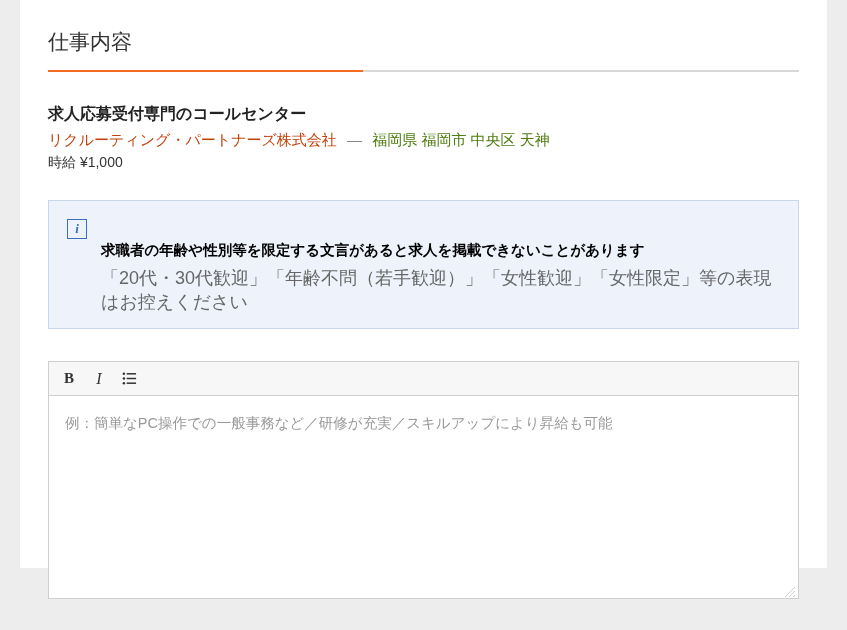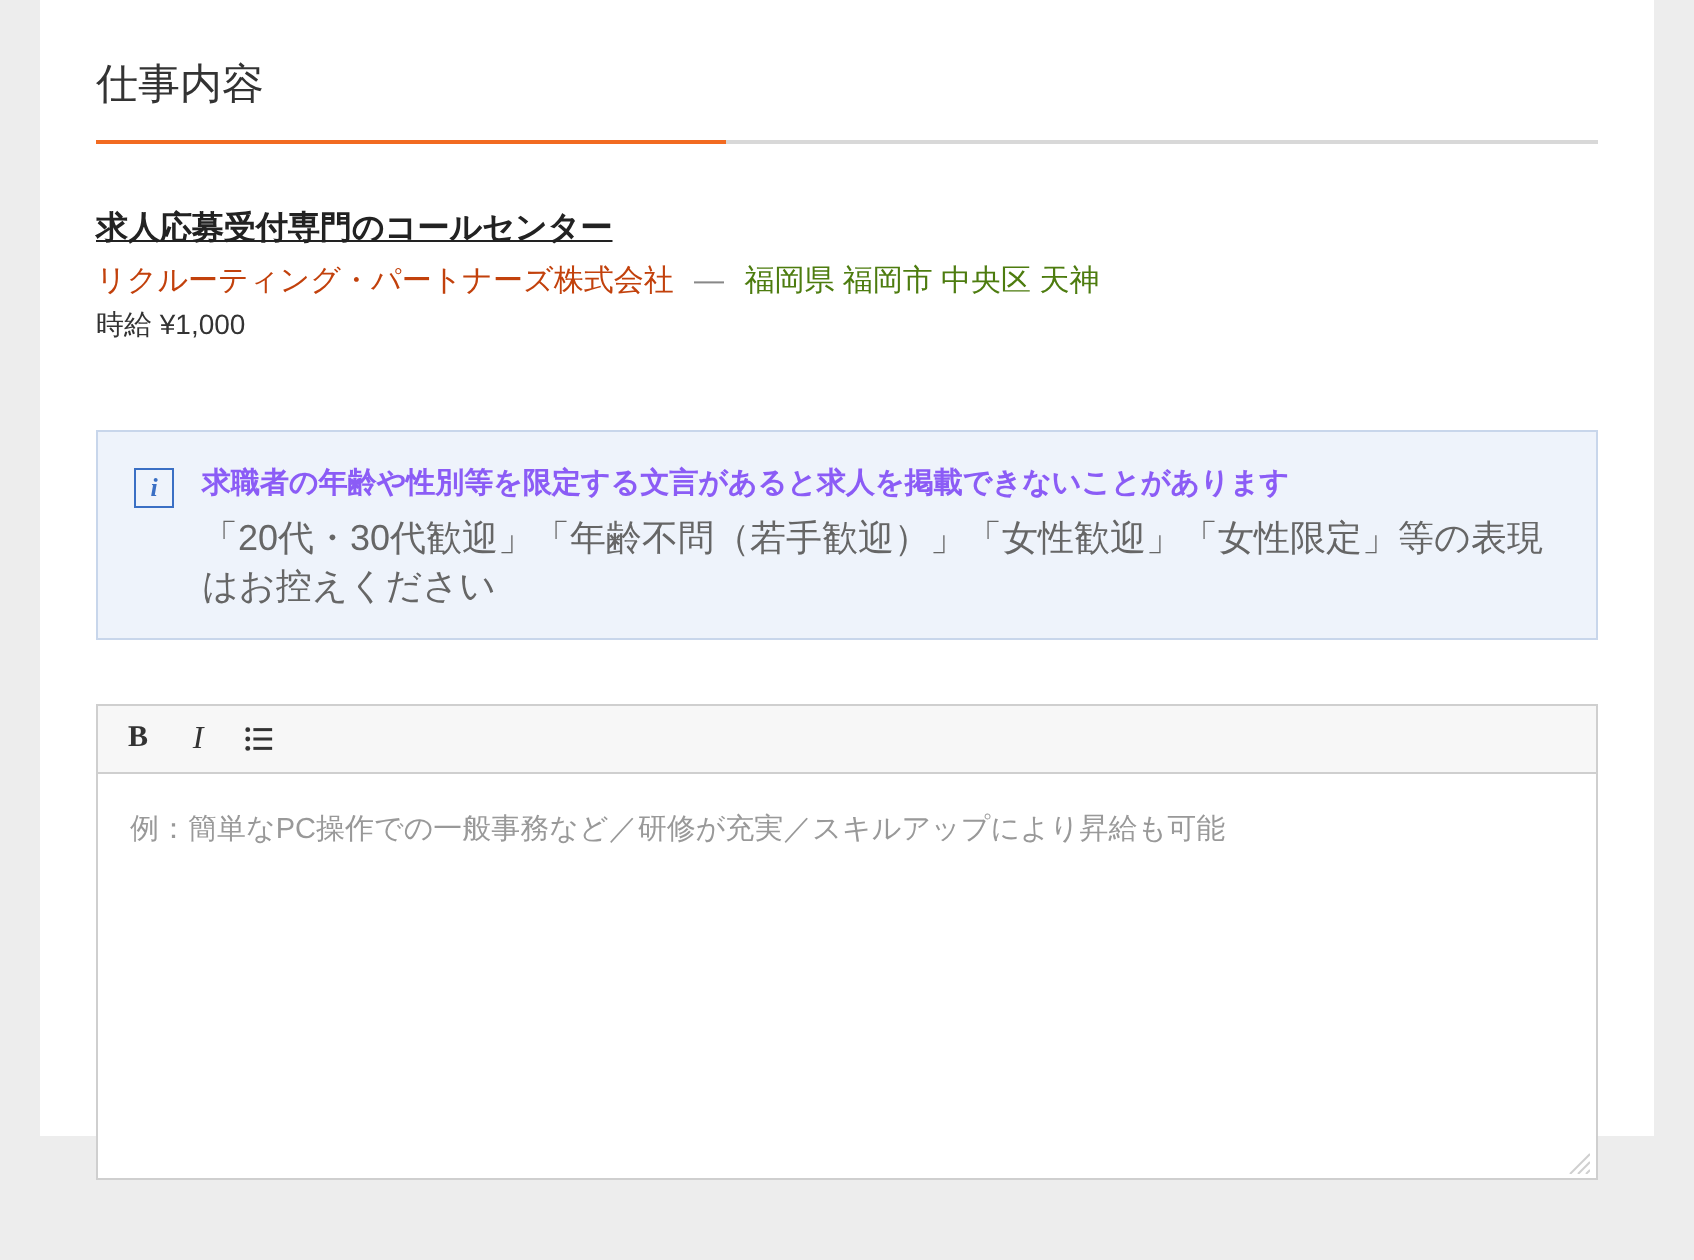--- a/index.html
+++ b/index.html
@@ -35,41 +35,40 @@
       top: 0;
       width: 42%;
       height: 2px;
       background: #f26b21;
     }
     .job-title {
       font-size: 16px;
       font-weight: bold;
       color: #222;
       margin-bottom: 6px;
-      text-decoration: underline;
     }
     .company-row {
       font-size: 15px;
       color: #555;
       margin-bottom: 4px;
     }
     .company-name {
       color: #c2410c;
     }
     .dash-sep {
       color: #888;
       margin: 0 6px;
     }
     .location {
       color: #4d7c0f;
     }
     .salary {
       font-size: 14px;
       color: #333;
-      margin-bottom: 43px;
+      margin-bottom: 28px;
     }
     .info-box {
       background: #eef3fb;
       border: 1px solid #c8d6eb;
       padding: 16px 18px 14px 18px;
       display: flex;
       align-items: flex-start;
       gap: 14px;
       margin-bottom: 32px;
     }
@@ -87,22 +86,23 @@
       color: #3a6fc4;
       font-size: 13px;
       font-weight: bold;
       font-family: Georgia, serif;
       font-style: italic;
     }
     .info-content { flex: 1; }
     .info-title {
       font-size: 14.5px;
       font-weight: bold;
-      color: #8b5cf6;
+      color: #000000;
       margin-bottom: 6px;
+      margin-top: 24px;
     }
     .info-sub {
       font-size: 18px;
       color: #666;
     }
     .field-label {
       font-size: 14.5px;
       font-weight: bold;
       color: #333;
       margin-bottom: 10px;

